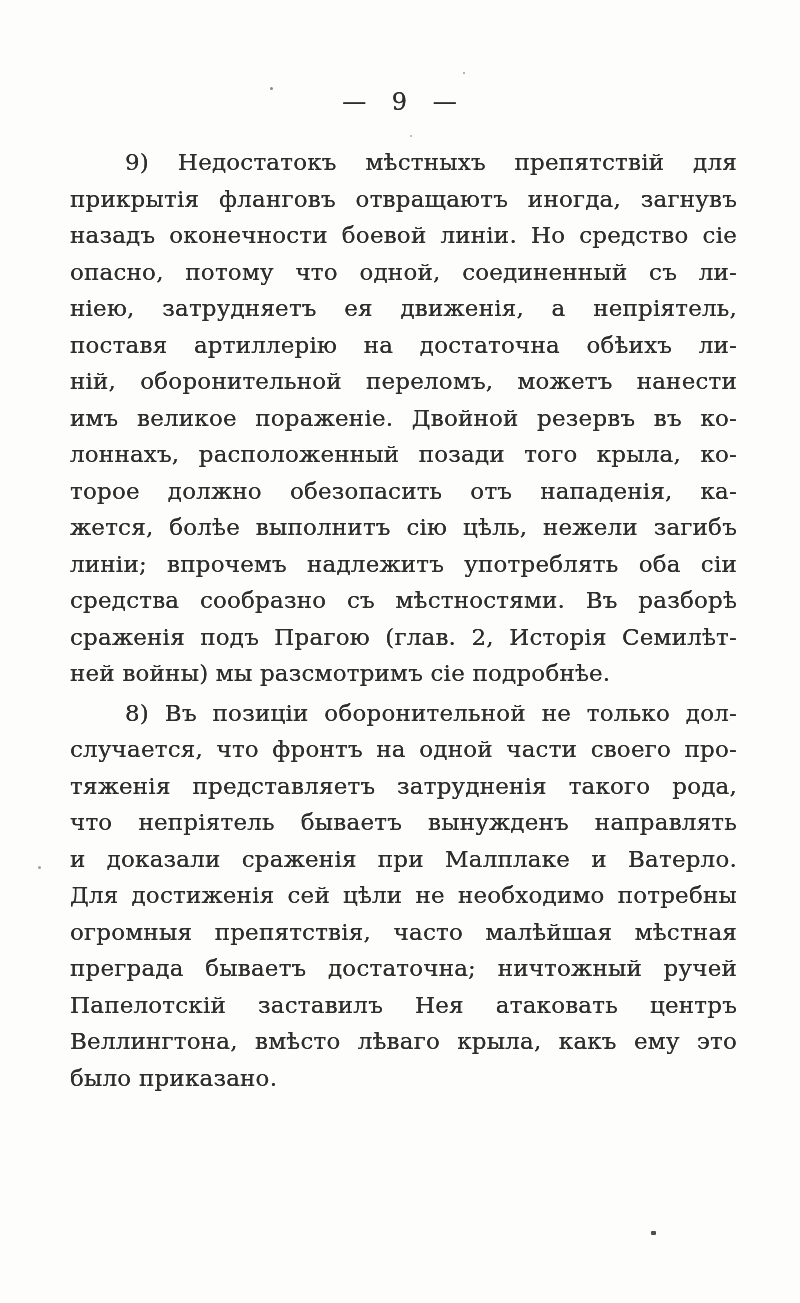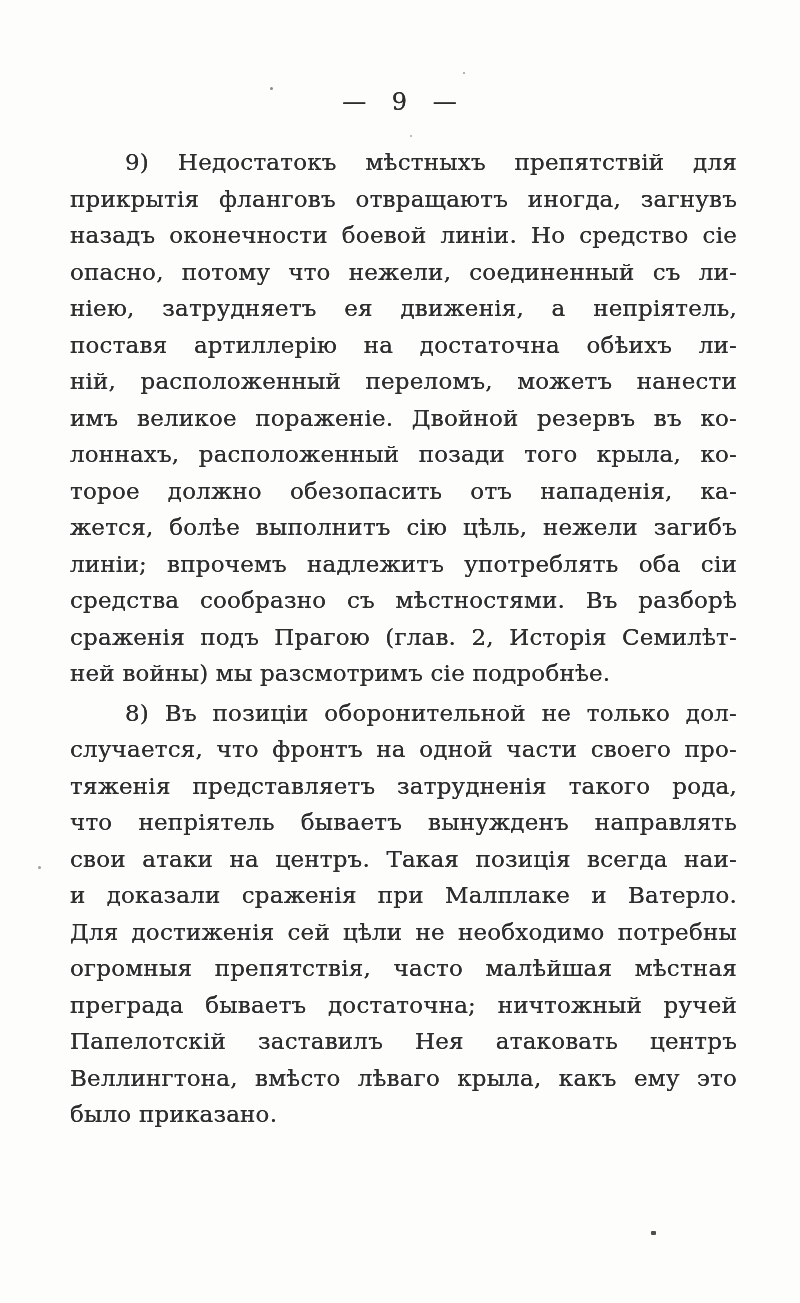--- a/index.html
+++ b/index.html
@@ -79,40 +79,39 @@
 <div class="page">
 
   <div class="page-header">— 9 —</div>
 
   <div class="text-block">
 
     <p class="para">
       <span class="line first">9) Недостатокъ мѣстныхъ препятствій для</span>
       <span class="line">прикрытія фланговъ отвращаютъ иногда, загнувъ</span>
       <span class="line">назадъ оконечности боевой линіи. Но средство сіе</span>
-      <span class="line">опасно, потому что нежели, соединенный съ ли-</span>
+      <span class="line">опасно, потому что одной, соединенный съ ли-</span>
       <span class="line">ніею, затрудняетъ ея движенія, а непріятель,</span>
       <span class="line">поставя артиллерію на достаточна обѣихъ ли-</span>
-      <span class="line">ній, расположенный переломъ, можетъ нанести</span>
+      <span class="line">ній, оборонительной переломъ, можетъ нанести</span>
       <span class="line">имъ великое пораженіе. Двойной резервъ въ ко-</span>
       <span class="line">лоннахъ, расположенный позади того крыла, ко-</span>
       <span class="line">торое должно обезопасить отъ нападенія, ка-</span>
       <span class="line">жется, болѣе выполнитъ сію цѣль, нежели загибъ</span>
       <span class="line">линіи; впрочемъ надлежитъ употреблять оба сіи</span>
       <span class="line">средства сообразно съ мѣстностями. Въ разборѣ</span>
       <span class="line">сраженія подъ Прагою (глав. 2, Исторія Семилѣт-</span>
       <span class="line last">ней войны) мы разсмотримъ сіе подробнѣе.</span>
     </p>
 
     <p class="para">
       <span class="line first">8) Въ позиціи оборонительной не только дол-</span>
       <span class="line">случается, что фронтъ на одной части своего про-</span>
       <span class="line">тяженія представляетъ затрудненія такого рода,</span>
       <span class="line">что непріятель бываетъ вынужденъ направлять</span>
-      <span class="line">свои атаки на центръ. Такая позиція всегда наи-</span>
       <span class="line">и доказали сраженія при Малплаке и Ватерло.</span>
       <span class="line">Для достиженія сей цѣли не необходимо потребны</span>
       <span class="line">огромныя препятствія, часто малѣйшая мѣстная</span>
       <span class="line">преграда бываетъ достаточна; ничтожный ручей</span>
       <span class="line">Папелотскій заставилъ Нея атаковать центръ</span>
       <span class="line">Веллингтона, вмѣсто лѣваго крыла, какъ ему это</span>
       <span class="line last">было приказано.</span>
     </p>
 
   </div>

